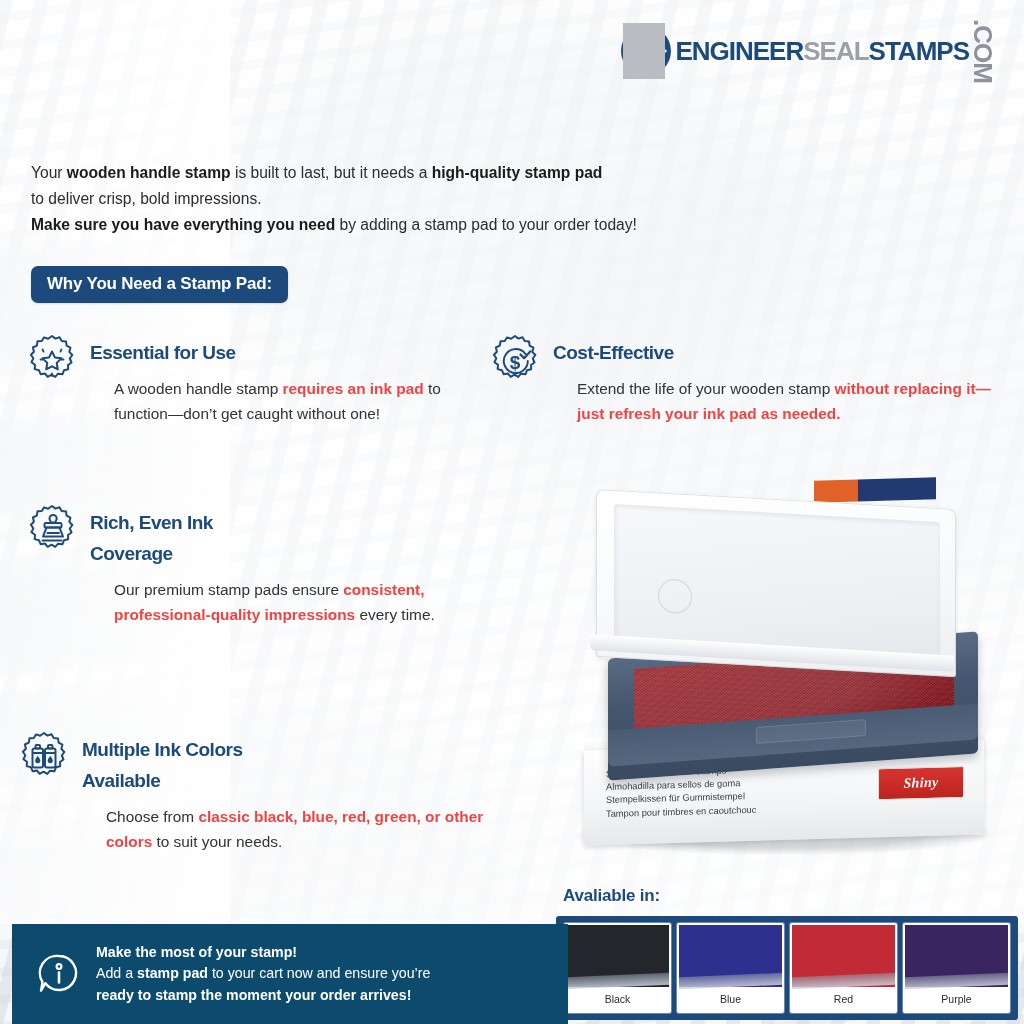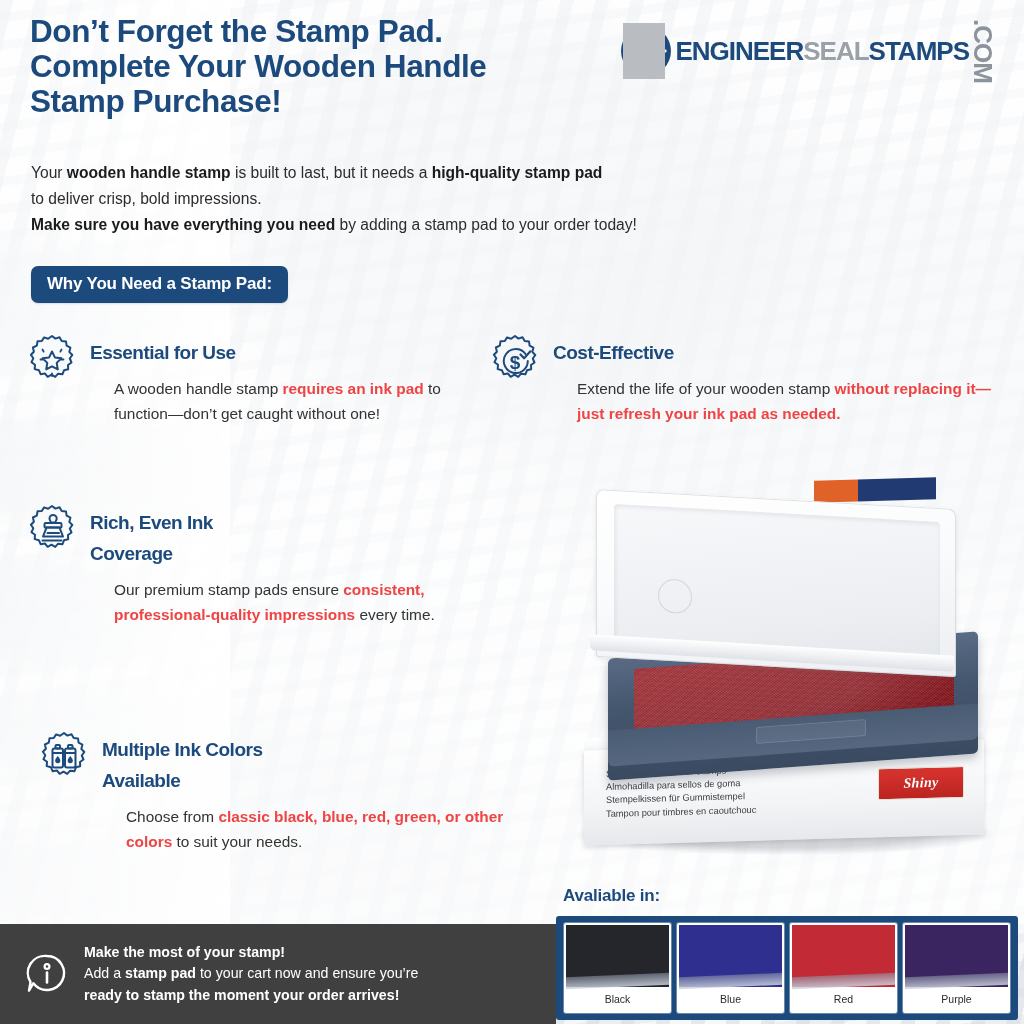--- a/index.html
+++ b/index.html
@@ -92,21 +92,21 @@
   .feat p{
     font-size:15.4px; line-height:24.5px; color:#333; font-weight:400;
     margin-top:9px; padding-left:24px;
   }
   .feat p b{ font-weight:700; color:#ef4444; }
 
   #feat-essential { left:24px;  top:333px; width:470px; }
   #feat-cost      { left:487px; top:333px; width:520px; }
   #feat-cost p    { padding-left:24px; }
   #feat-rich      { left:24px;  top:503px; width:440px; }
-  #feat-colors    { left:36px;  top:730px; width:510px; }
+  #feat-colors    { left:16px;  top:730px; width:510px; }
 
   
   .product{ position:absolute; left:556px; top:495px; width:452px; height:385px; }
 
   .pp-shadow{
     position:absolute; left:20px; top:320px; width:415px; height:40px;
     background:radial-gradient(ellipse at center, rgba(120,128,138,.30) 0 45%, rgba(0,0,0,0) 72%);
   }
 
   
@@ -221,43 +221,38 @@
     background:linear-gradient(180deg, rgba(140,150,168,.55), rgba(205,212,224,.85));
     transform:skewY(-2.4deg);
   }
   .swatch .lbl{
     flex:0 0 24px; background:#fff; color:#2b2b2b;
     font-size:10.5px; display:flex; align-items:center; justify-content:center;
   }
 
   
   .footer{
-    position:absolute; left:0; top:924px; width:556px; height:100px;
-    background:#404040; display:flex; align-items:center; padding-left:24px;
+    position:absolute; left:12px; top:924px; width:556px; height:100px;
+    background:#0c4a6e; display:flex; align-items:center; padding-left:24px;
   }
   .footer .ico{ flex:0 0 auto; width:46px; height:46px; margin-right:14px; }
   .footer .txt{ color:#fff; font-size:14.2px; line-height:21.5px; }
   .footer .txt b{ font-weight:700; }
   .footer .txt .l1{ font-weight:700; }
 </style>
 </head>
 <body>
 
 <div id="bg-texture"></div>
 <div id="bg-wash"></div>
 <div id="bg-left-fade"></div>
 
 <div class="page">
 
   <div class="header">
-    <div class="headline">
-      <div>Don’t Forget the Stamp Pad.</div>
-      <div>Complete Your Wooden Handle</div>
-      <div>Stamp Purchase!</div>
-    </div>
 
     <div class="logo">
       <div class="logo-badge">
         <div class="shadowblock"></div>
         <svg width="56" height="56" viewBox="0 0 56 56">
           <circle cx="29" cy="28" r="25" fill="#1d4a7c"></circle>
           <g fill="none" stroke="#ffffff" stroke-width="2">
             <circle cx="29" cy="28" r="17.5"></circle>
             <circle cx="29" cy="28" r="13"></circle>
           </g>

